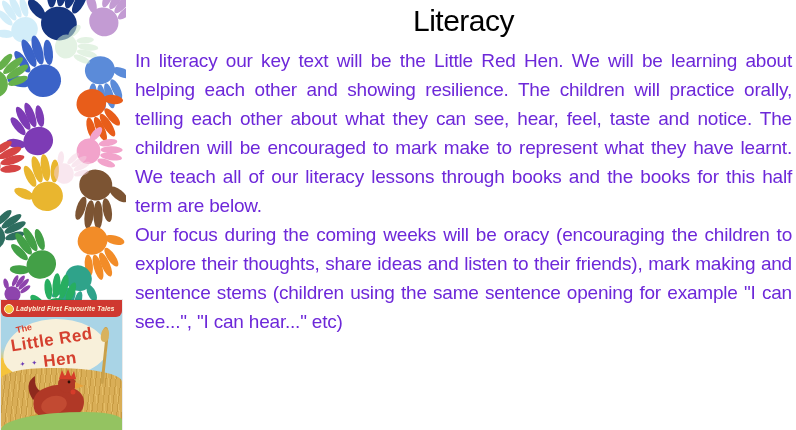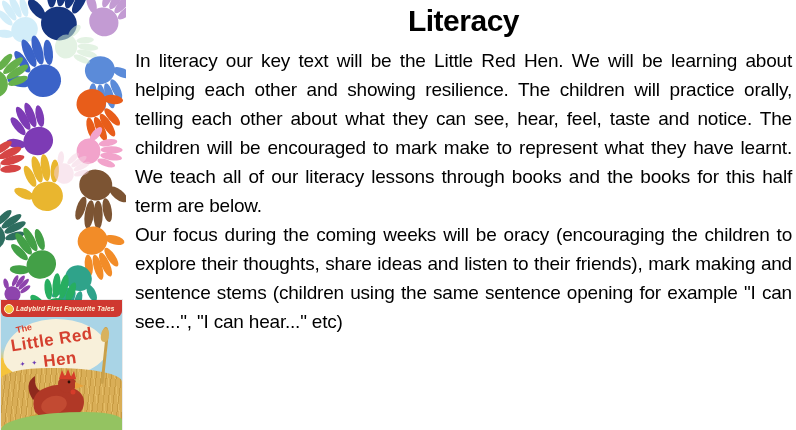--- a/index.html
+++ b/index.html
@@ -131,30 +131,30 @@
   }
 
   
   .main-content {
     position: absolute; left: 135px; top: 0;
     width: 657px; height: 430px;
   }
   .section-title {
     margin: 4px 0 8px 0;
     text-align: center;
-    font-size: 30px; font-weight: bold;
+    font-size: 30px; font-weight: normal;
     color: #000000;
     letter-spacing: -0.5px;
   }
   .body-text p {
     margin: 0;
     font-size: 19px;
     line-height: 29px;
     letter-spacing: -0.2px;
-    color: #000000;
+    color: #6d28d9;
     text-align: justify;
   }
 </style>
 </head>
 <body>
 
 <div class="sidebar">
 
   <div class="handprints">
     <svg width="126" height="302" viewBox="0 0 126 302">

